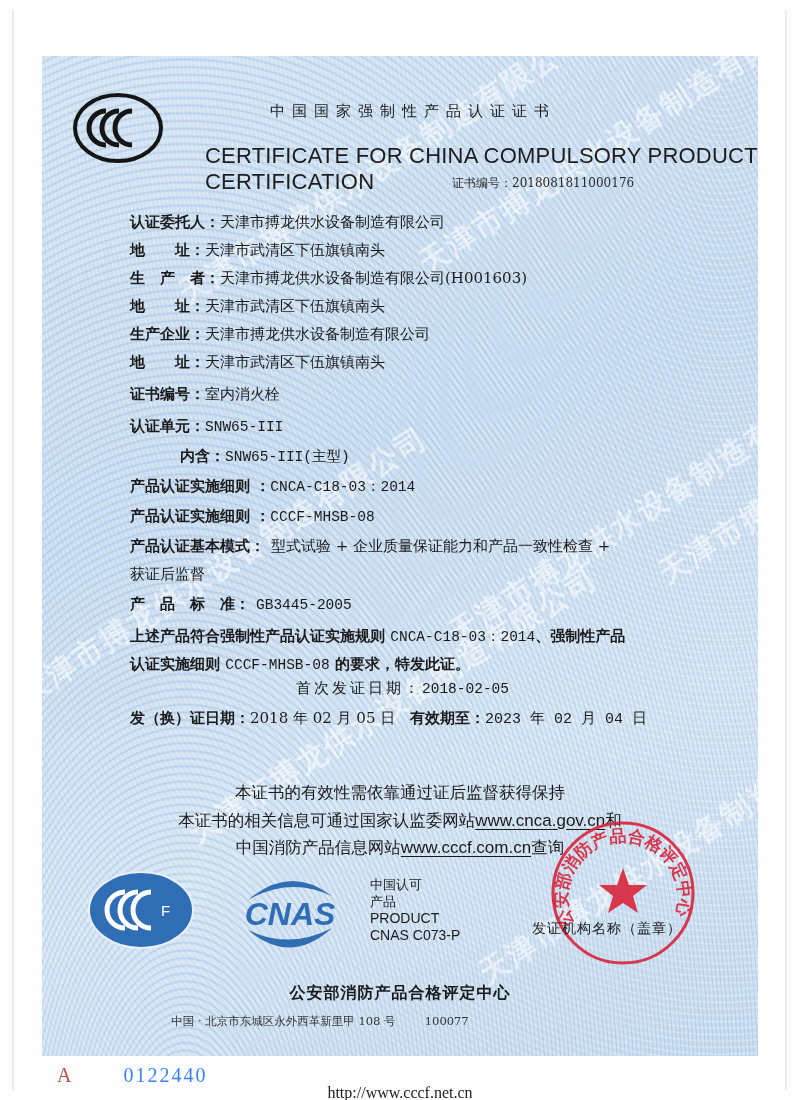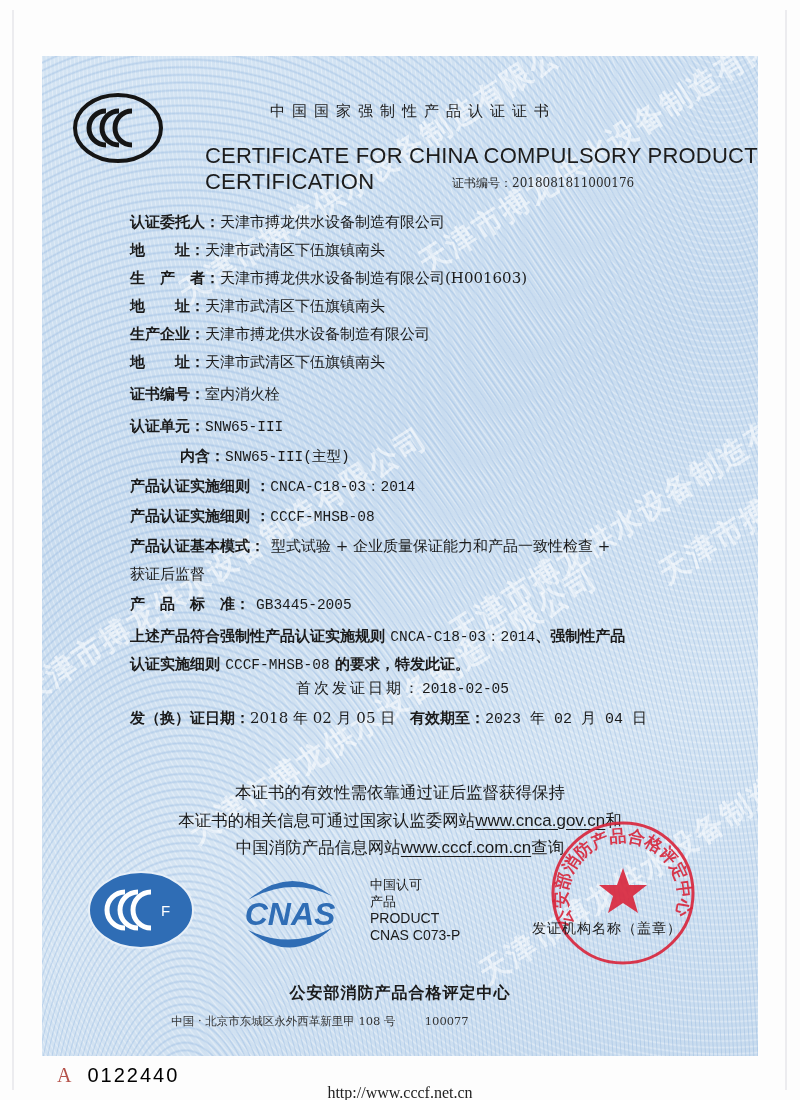--- a/index.html
+++ b/index.html
@@ -54,21 +54,21 @@
 
   .seal { left: 548px; top: 818px; width: 150px; height: 150px; }
   .issuer-label { left: 532px; top: 920px; font-family: "DejaVu Serif", serif; font-size: 14px; letter-spacing: 1px; white-space: nowrap; }
 
   .org-name { left: 0; width: 800px; top: 983px; text-align: center; font-family: "DejaVu Serif", serif; font-weight: bold; font-size: 16px; letter-spacing: 1px; }
   .org-addr { left: 0; width: 640px; top: 1014px; text-align: center; font-family: "DejaVu Serif", serif; font-size: 11.5px; color: #333; white-space: pre; }
   .org-url { left: 0; width: 800px; top: 1084px; text-align: center; font-family: Liberation Serif, serif; font-size: 16px; color: #222; }
 
   .serial { left: 57px; top: 1063px; font-size: 20px; white-space: nowrap; }
   .serial .prefix { font-family: "Liberation Serif", serif; color: #b5524a; margin-right: 16px; }
-  .serial .num { font-family: Liberation Sans, sans-serif; color: #000000; letter-spacing: 2px; }
+  .serial .num { font-family: Liberation Serif, serif; color: #3b82f6; letter-spacing: 2px; margin-left: 36px; }
 </style>
 </head>
 <body>
 
 <div class="paper-edge"></div>
 <div class="paper-edge right"></div>
 
 <div class="panel">
   <div class="watermark" style="left:140px; top:220px;">天津市搏龙供水设备制造有限公司</div>
   <div class="watermark" style="left:380px; top:190px;">天津市搏龙供水设备制造有限公司</div>

